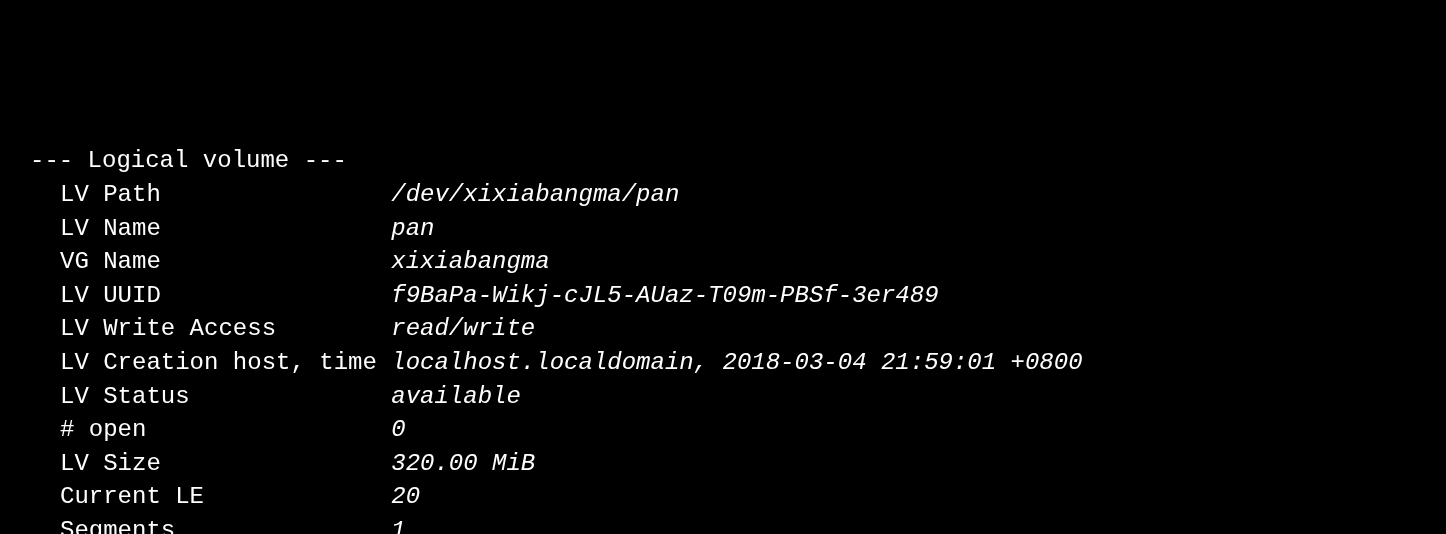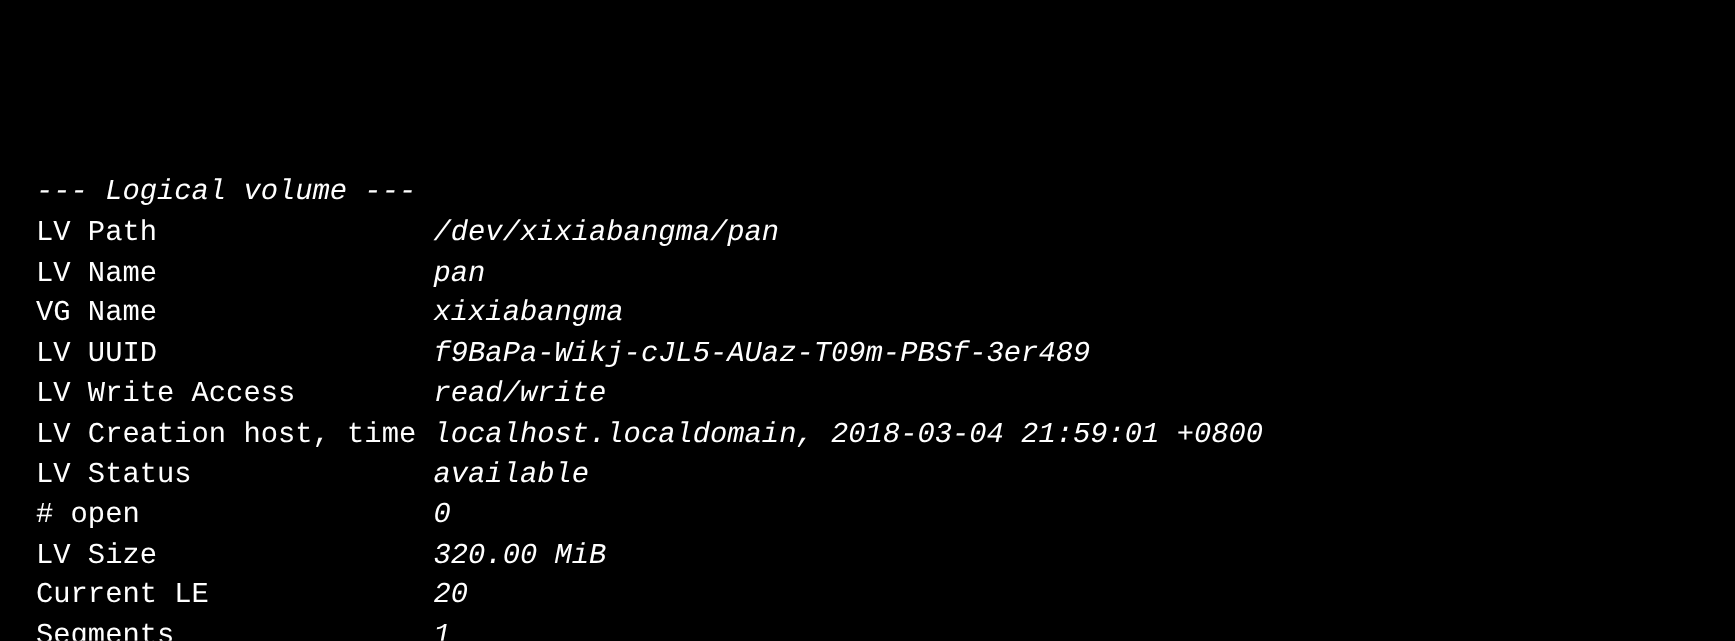--- a/index.html
+++ b/index.html
@@ -22,28 +22,28 @@
     .terminal-output {
       display: block;
     }
     .row {
       display: flex;
     }
     .label {
       display: inline-block;
       width: 23ch;
       flex-shrink: 0;
+      margin-left: 30px;
     }
     .value {
       display: inline-block;
       font-style: italic;
     }
     .header {
       display: block;
-      font-style: italic;
     }
   </style>
 </head>
 <body>
 
 
 
 <div class="terminal-output"><span class="header">--- Logical volume ---</span><div class="row"><span class="label">LV Path</span><span class="value">/dev/xixiabangma/pan</span></div><div class="row"><span class="label">LV Name</span><span class="value">pan</span></div><div class="row"><span class="label">VG Name</span><span class="value">xixiabangma</span></div><div class="row"><span class="label">LV UUID</span><span class="value">f9BaPa-Wikj-cJL5-AUaz-T09m-PBSf-3er489</span></div><div class="row"><span class="label">LV Write Access</span><span class="value">read/write</span></div><div class="row"><span class="label">LV Creation host, time</span><span class="value">localhost.localdomain, 2018-03-04 21:59:01 +0800</span></div><div class="row"><span class="label">LV Status</span><span class="value">available</span></div><div class="row"><span class="label"># open</span><span class="value">0</span></div><div class="row"><span class="label">LV Size</span><span class="value">320.00 MiB</span></div><div class="row"><span class="label">Current LE</span><span class="value">20</span></div><div class="row"><span class="label">Segments</span><span class="value">1</span></div></div>
 
 

